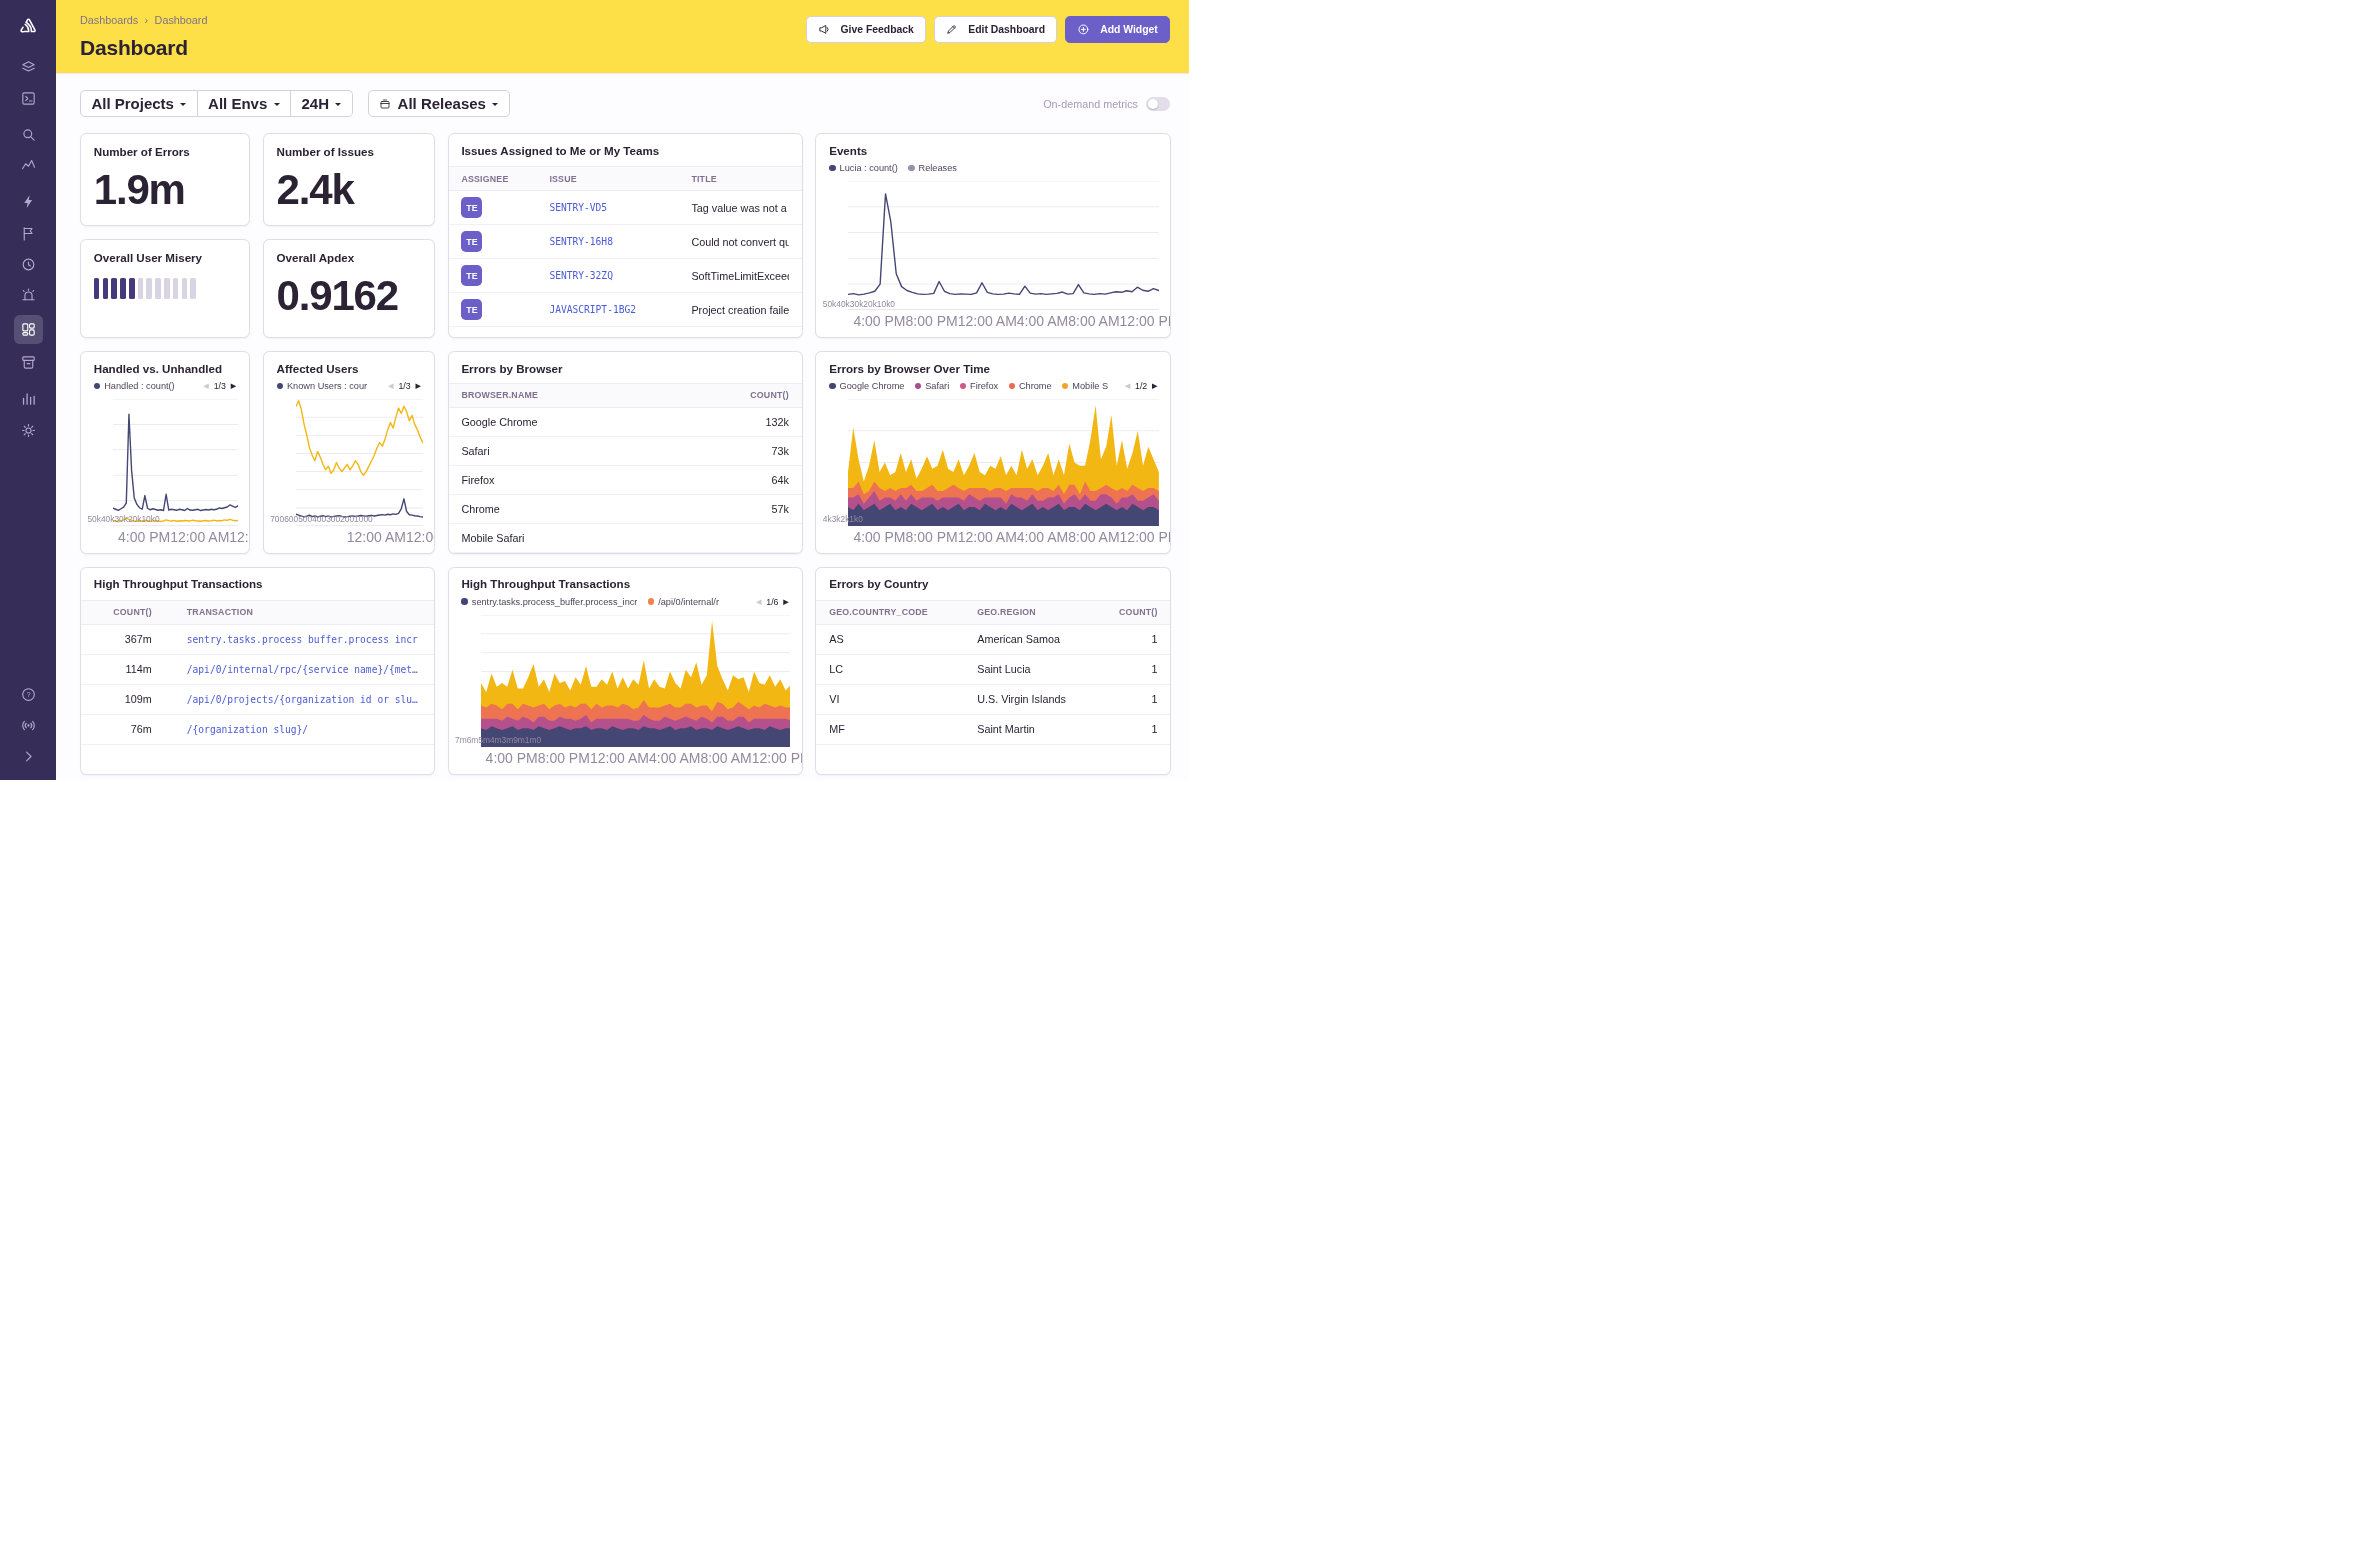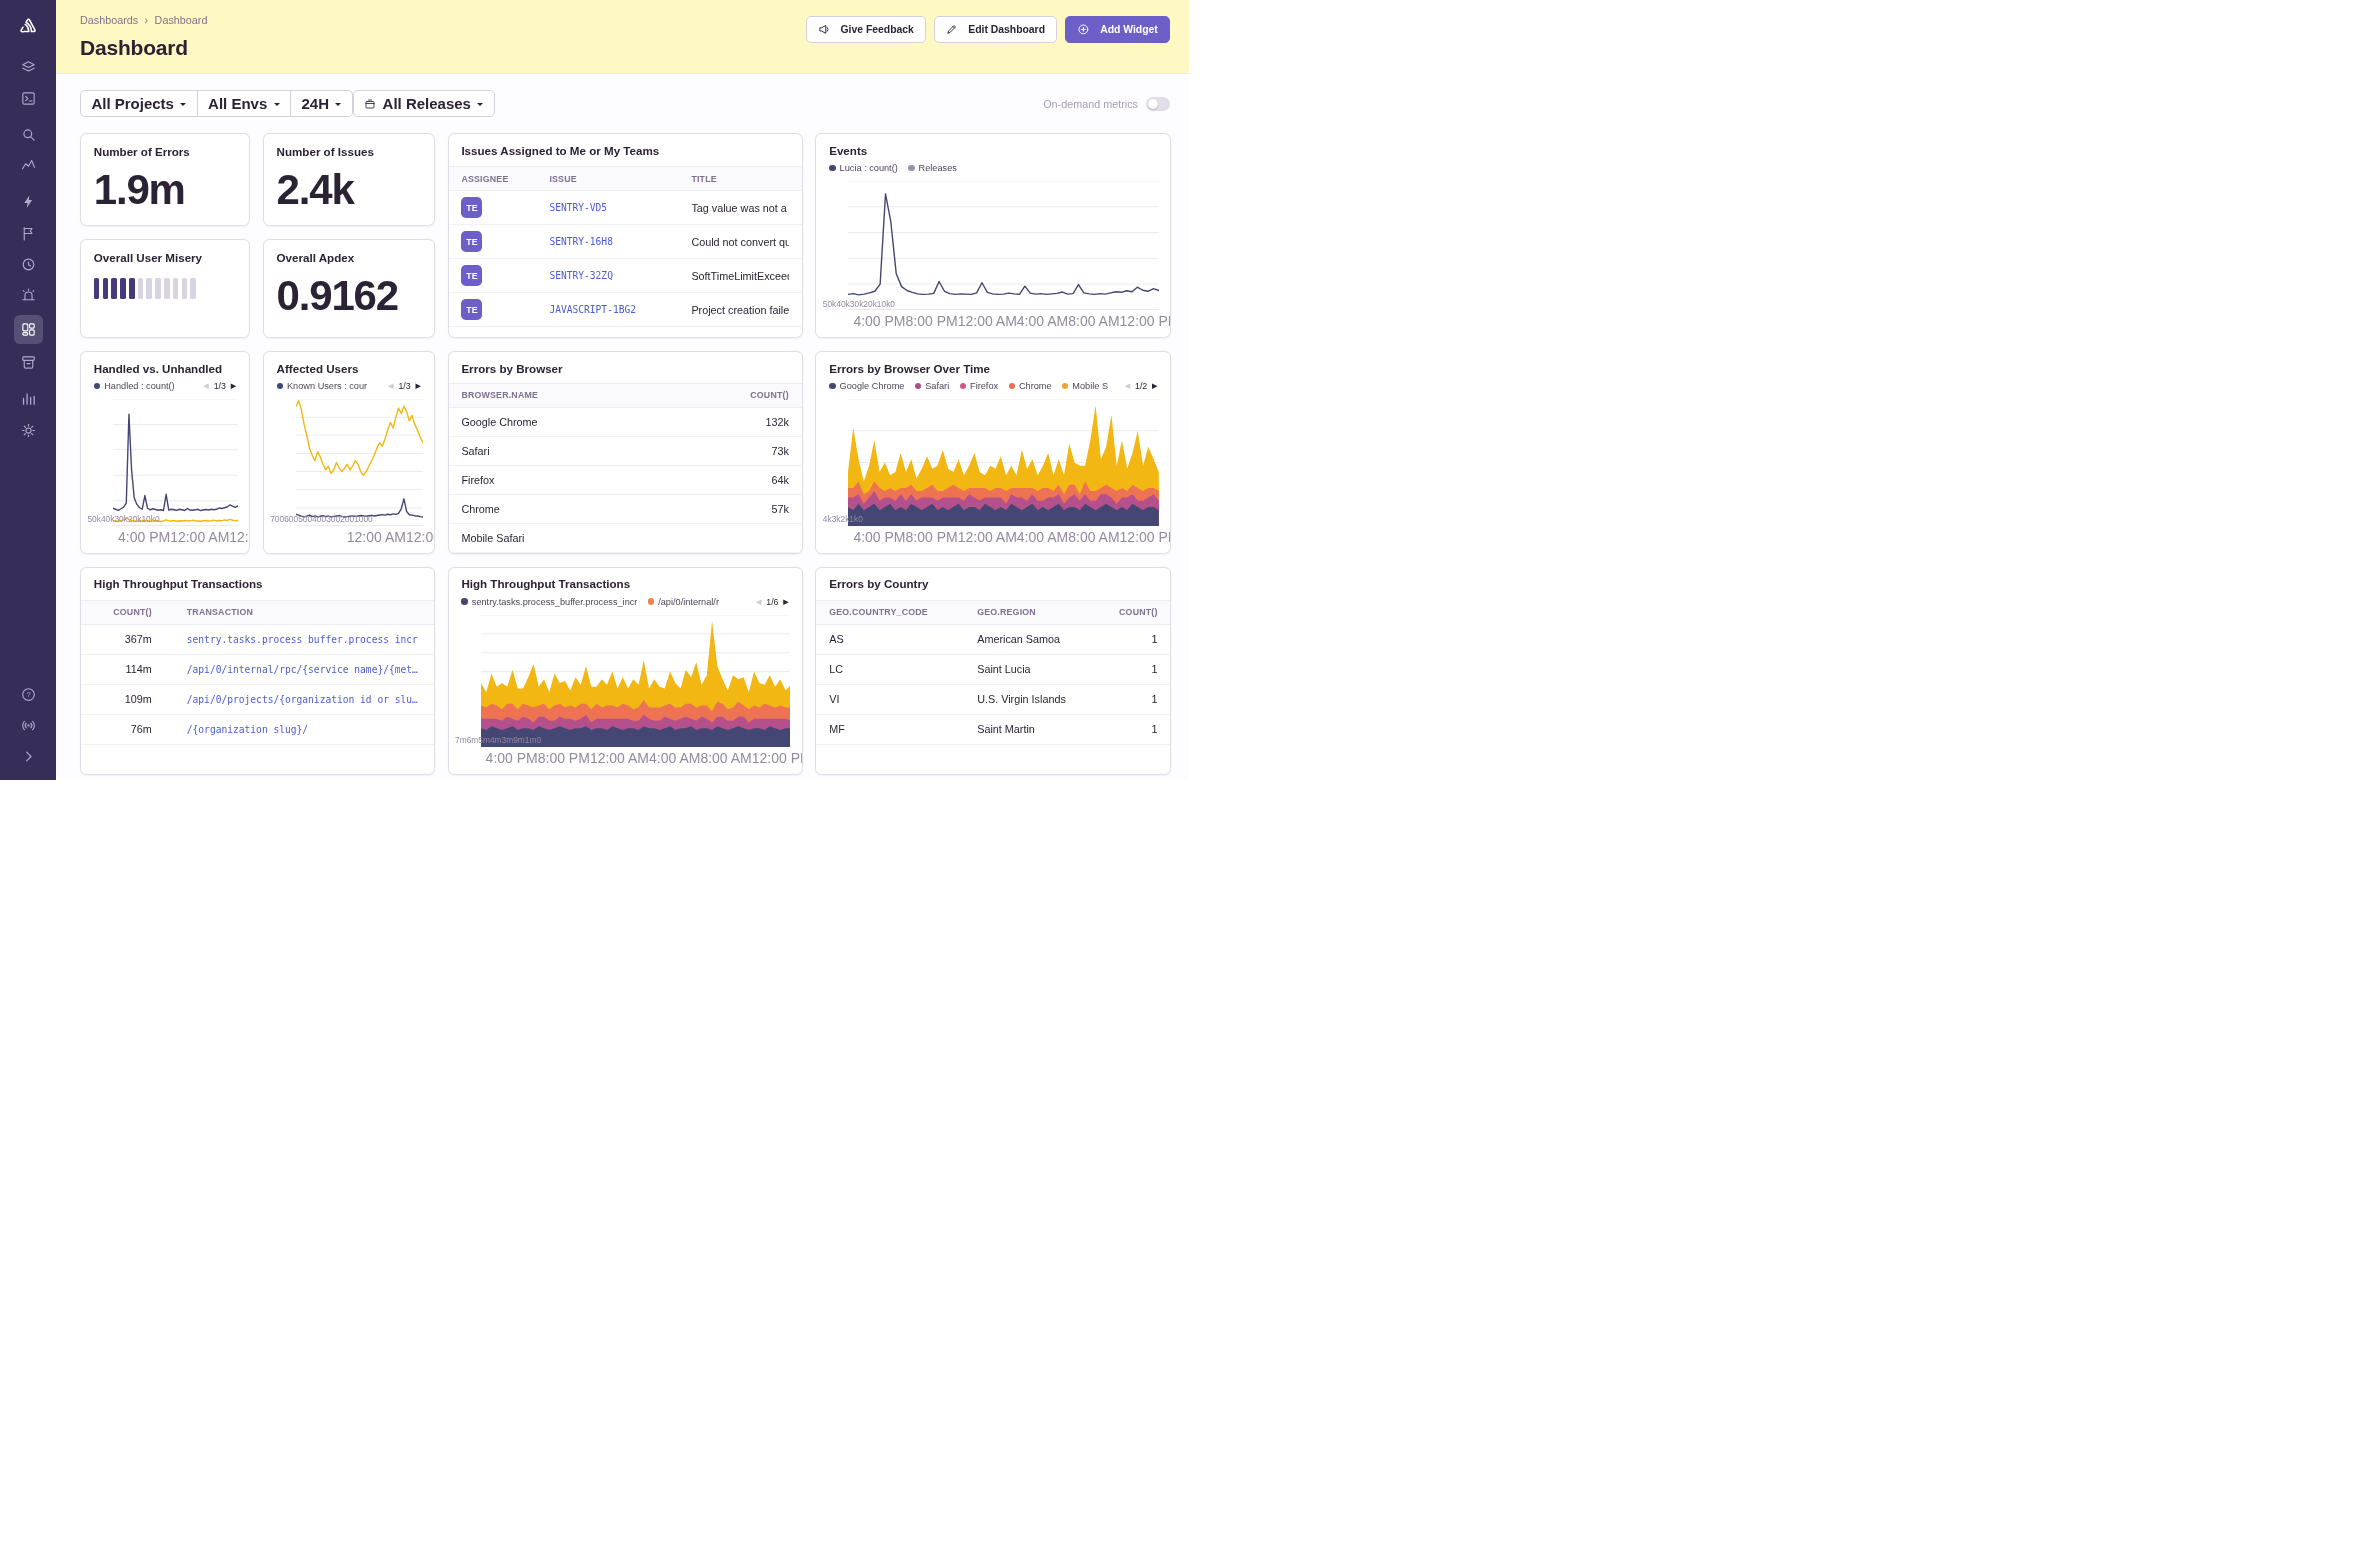--- a/index.html
+++ b/index.html
@@ -10,38 +10,38 @@
   
   .sidebar{width:56px;background:#362d59;flex-shrink:0;display:flex;flex-direction:column;align-items:center;padding:9.6px 0 11.2px;color:#b3a8cc}
   .logo{width:34px;height:34px;border-radius:7.2px;display:flex;align-items:center;justify-content:center;color:#fff;cursor:pointer}
   .sgroup{display:flex;flex-direction:column;gap:7.2px;margin-top:12px;align-items:center}
   .sicon{width:29px;height:24px;display:flex;align-items:center;justify-content:center;border-radius:5.6px;cursor:pointer}
   .sicon.active{background:rgba(255,255,255,.17);color:#fff;height:29px}
   .sspacer{flex:1}
   .sicon svg{display:block}
 
   
-  .main{flex:1;display:flex;flex-direction:column;min-width:0;background:#fef9c3}
+  .main{flex:1;display:flex;flex-direction:column;min-width:0;background:#fde047}
   .topbar{display:flex;justify-content:space-between;align-items:flex-start;padding:14.4px 19px 14.4px 24px;border-bottom:0.8px solid #ece7f1}
   .breadcrumb{display:flex;align-items:center;gap:6.4px;font-size:10.8px;color:#80708f;margin-bottom:9.6px}
   .breadcrumb .crumb{cursor:pointer}
   .pagetitle{font-size:21px;font-weight:700;letter-spacing:-0.2px;line-height:1.1}
   .actions{display:flex;gap:8px;margin-top:1.6px}
   .btn{height:27px;display:inline-flex;align-items:center;gap:10px;padding:0 11.2px;border:0.8px solid #d6d0dd;border-radius:4.8px;background:#fff;font-weight:700;font-size:10.4px;color:#2b2233;cursor:pointer;white-space:nowrap}
   .btn svg{display:block}
   .btn.primary{background:#6c5fc7;border-color:#6c5fc7;color:#fff}
 
   .content{flex:1;padding:16px 19px 0 24px;overflow:hidden;background:#fdfcfe}
   .filterbar{display:flex;align-items:center;margin:0 0 16px}
   .seg{display:flex}
   .fbtn{height:27px;display:inline-flex;align-items:center;gap:6.4px;padding:0 10.4px;background:#fff;border:0.8px solid #d6d0dd;font-size:15px;font-weight:700;color:#2b2233;cursor:pointer;white-space:nowrap}
   .seg .fbtn+.fbtn{border-left:none}
   .seg .fbtn:first-child{border-radius:4.8px 0 0 4.8px}
   .seg .fbtn:last-child{border-radius:0 4.8px 4.8px 0}
-  .fbtn.standalone{border-radius:4.8px;margin-left:0}
+  .fbtn.standalone{border-radius:4.8px;margin-left:15px}
   .caret{width:0;height:0;border:3.2px solid transparent;border-top-color:#2b2233;margin-top:3.2px}
   .ondemand{margin-left:auto;display:flex;align-items:center;gap:8px;font-size:10.8px;color:#a79db5}
   .toggle{width:24px;height:13.6px;border-radius:7.2px;background:#e3deea;position:relative;cursor:pointer;flex-shrink:0}
   .toggle::after{content:"";position:absolute;width:10.4px;height:10.4px;border-radius:50%;background:#fff;top:1.6px;left:1.6px;box-shadow:0 0.8px 1.6px rgba(0,0,0,.25)}
 
   
   .grid{display:grid;grid-template-columns:170px 172px 355px 356px;grid-template-rows:93px 99px 203px 208px;gap:12.8px}
   .card{background:#fff;border:0.8px solid #e2dce9;border-radius:6.4px;box-shadow:0 0.8px 1.6px rgba(43,34,51,.05);overflow:hidden;display:flex;flex-direction:column;min-width:0}
   .g-errors{grid-column:1;grid-row:1}.g-issues{grid-column:2;grid-row:1}
   .g-misery{grid-column:1;grid-row:2}.g-apdex{grid-column:2;grid-row:2}

